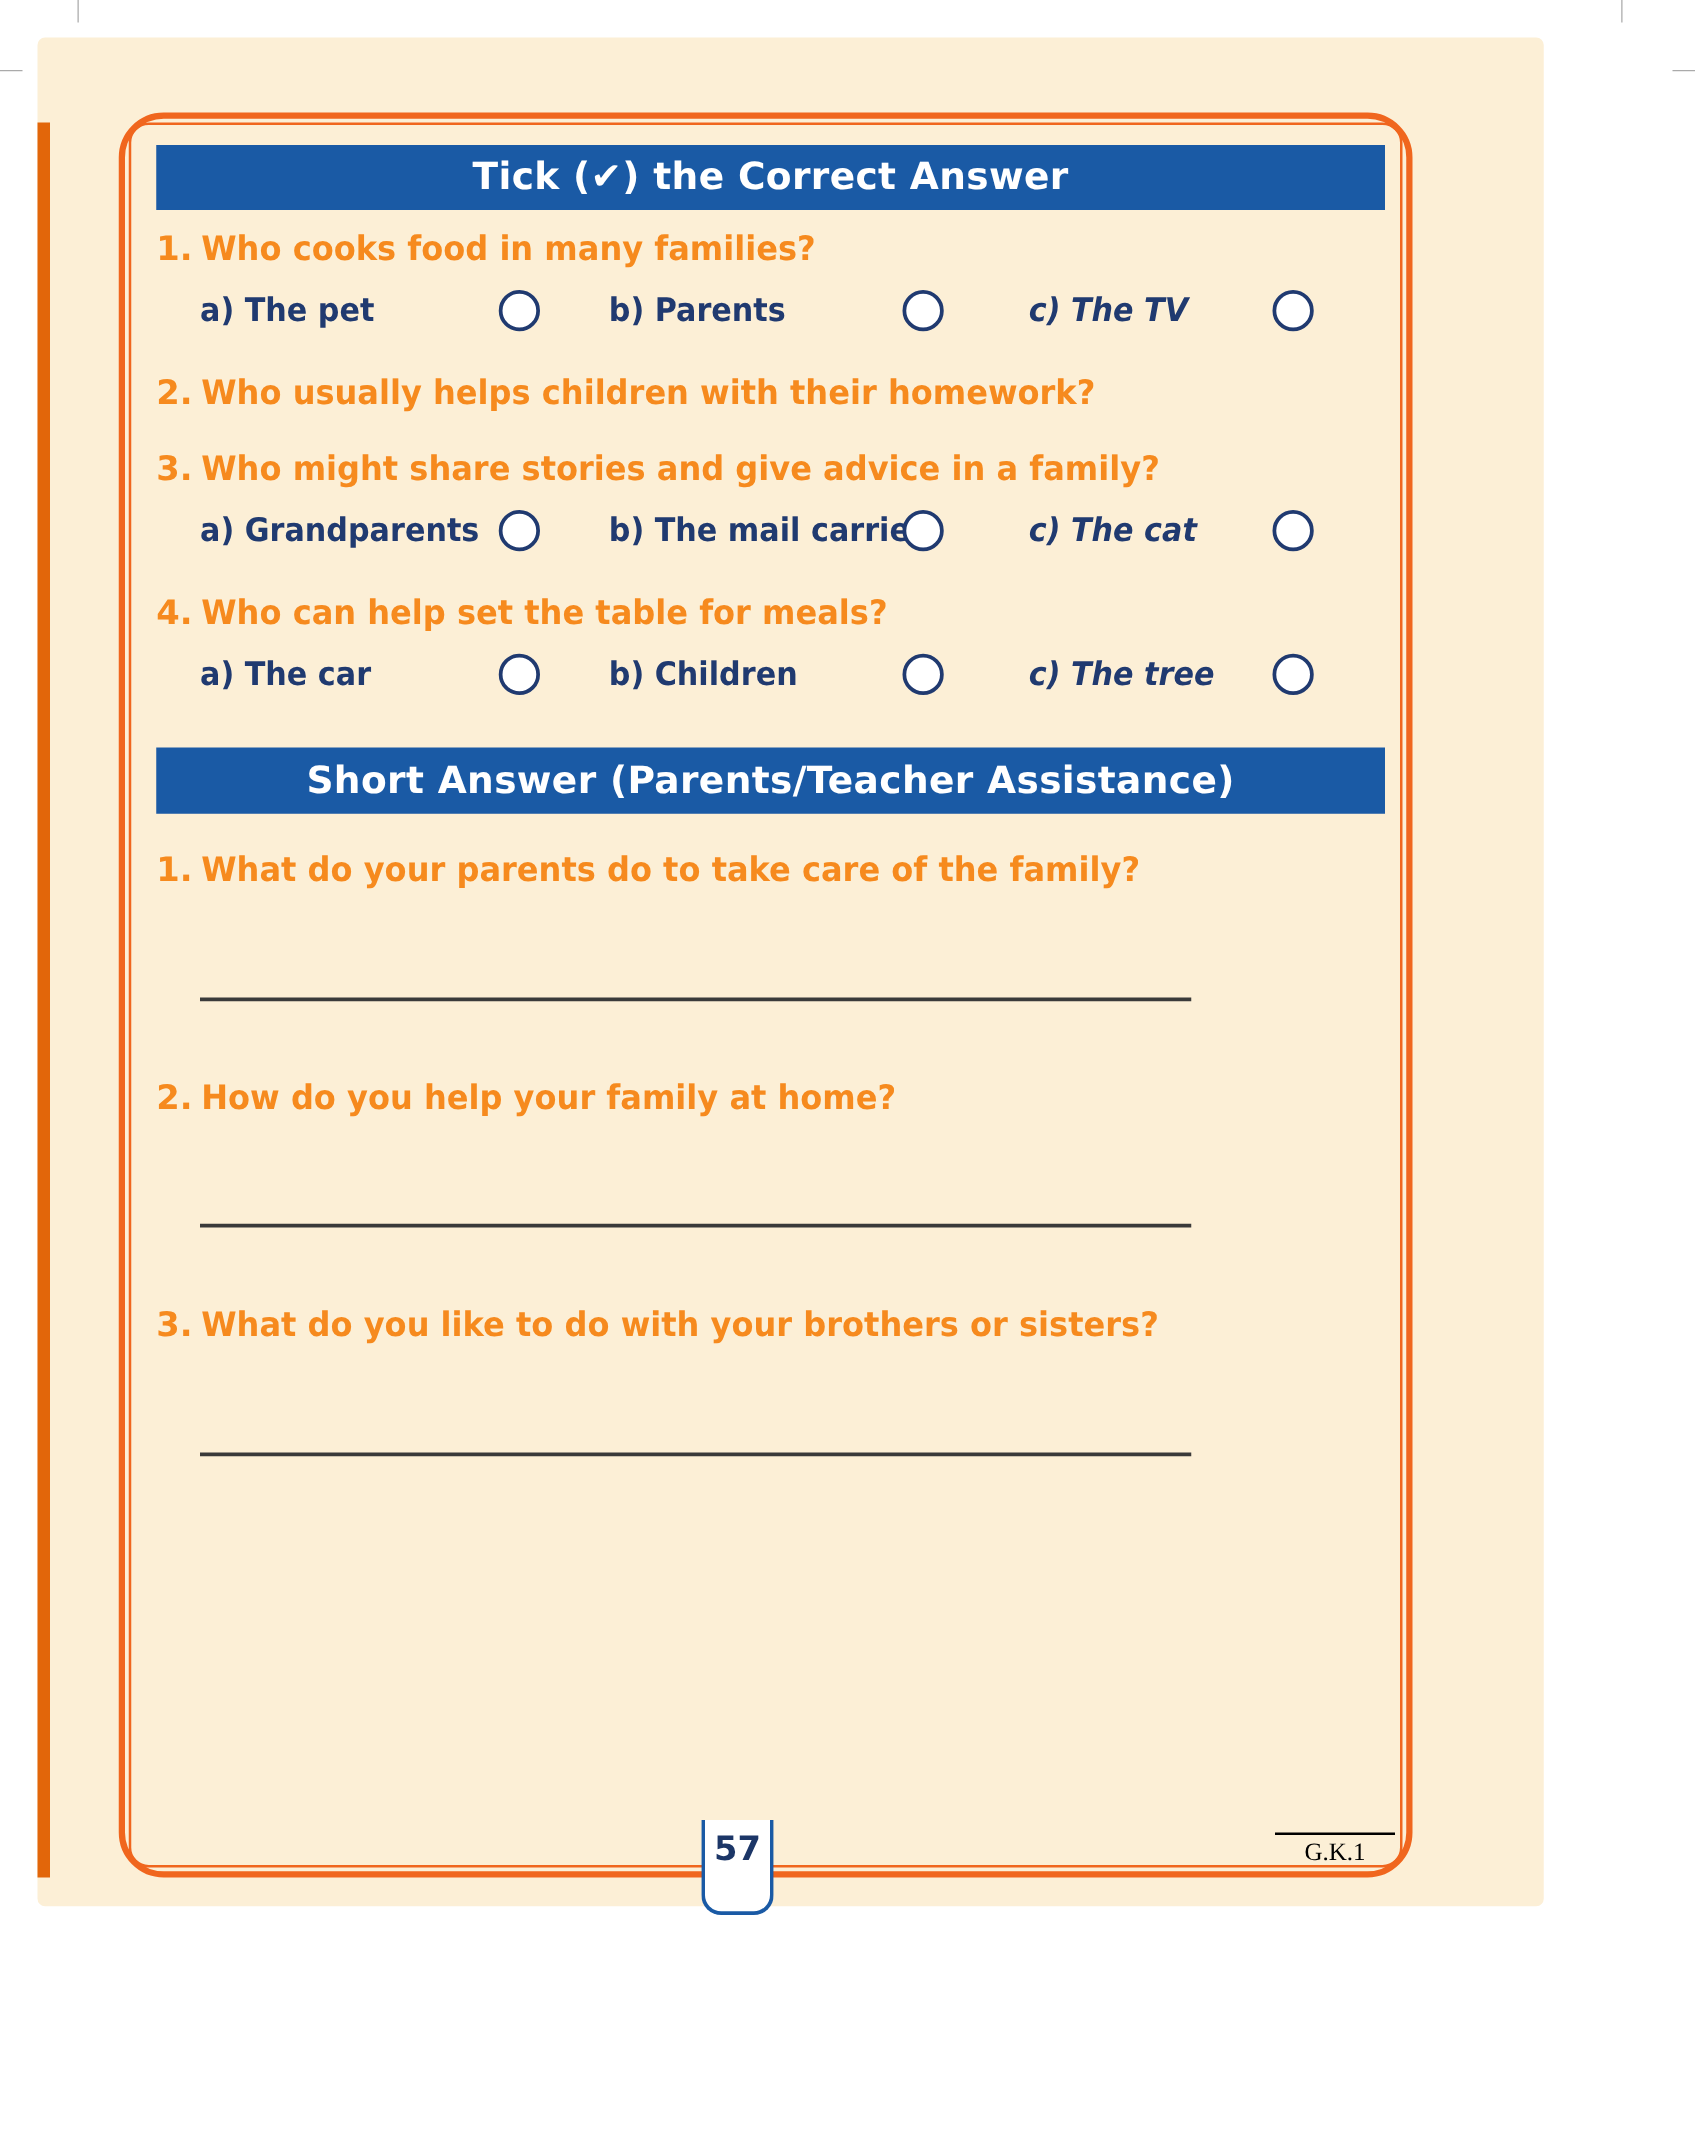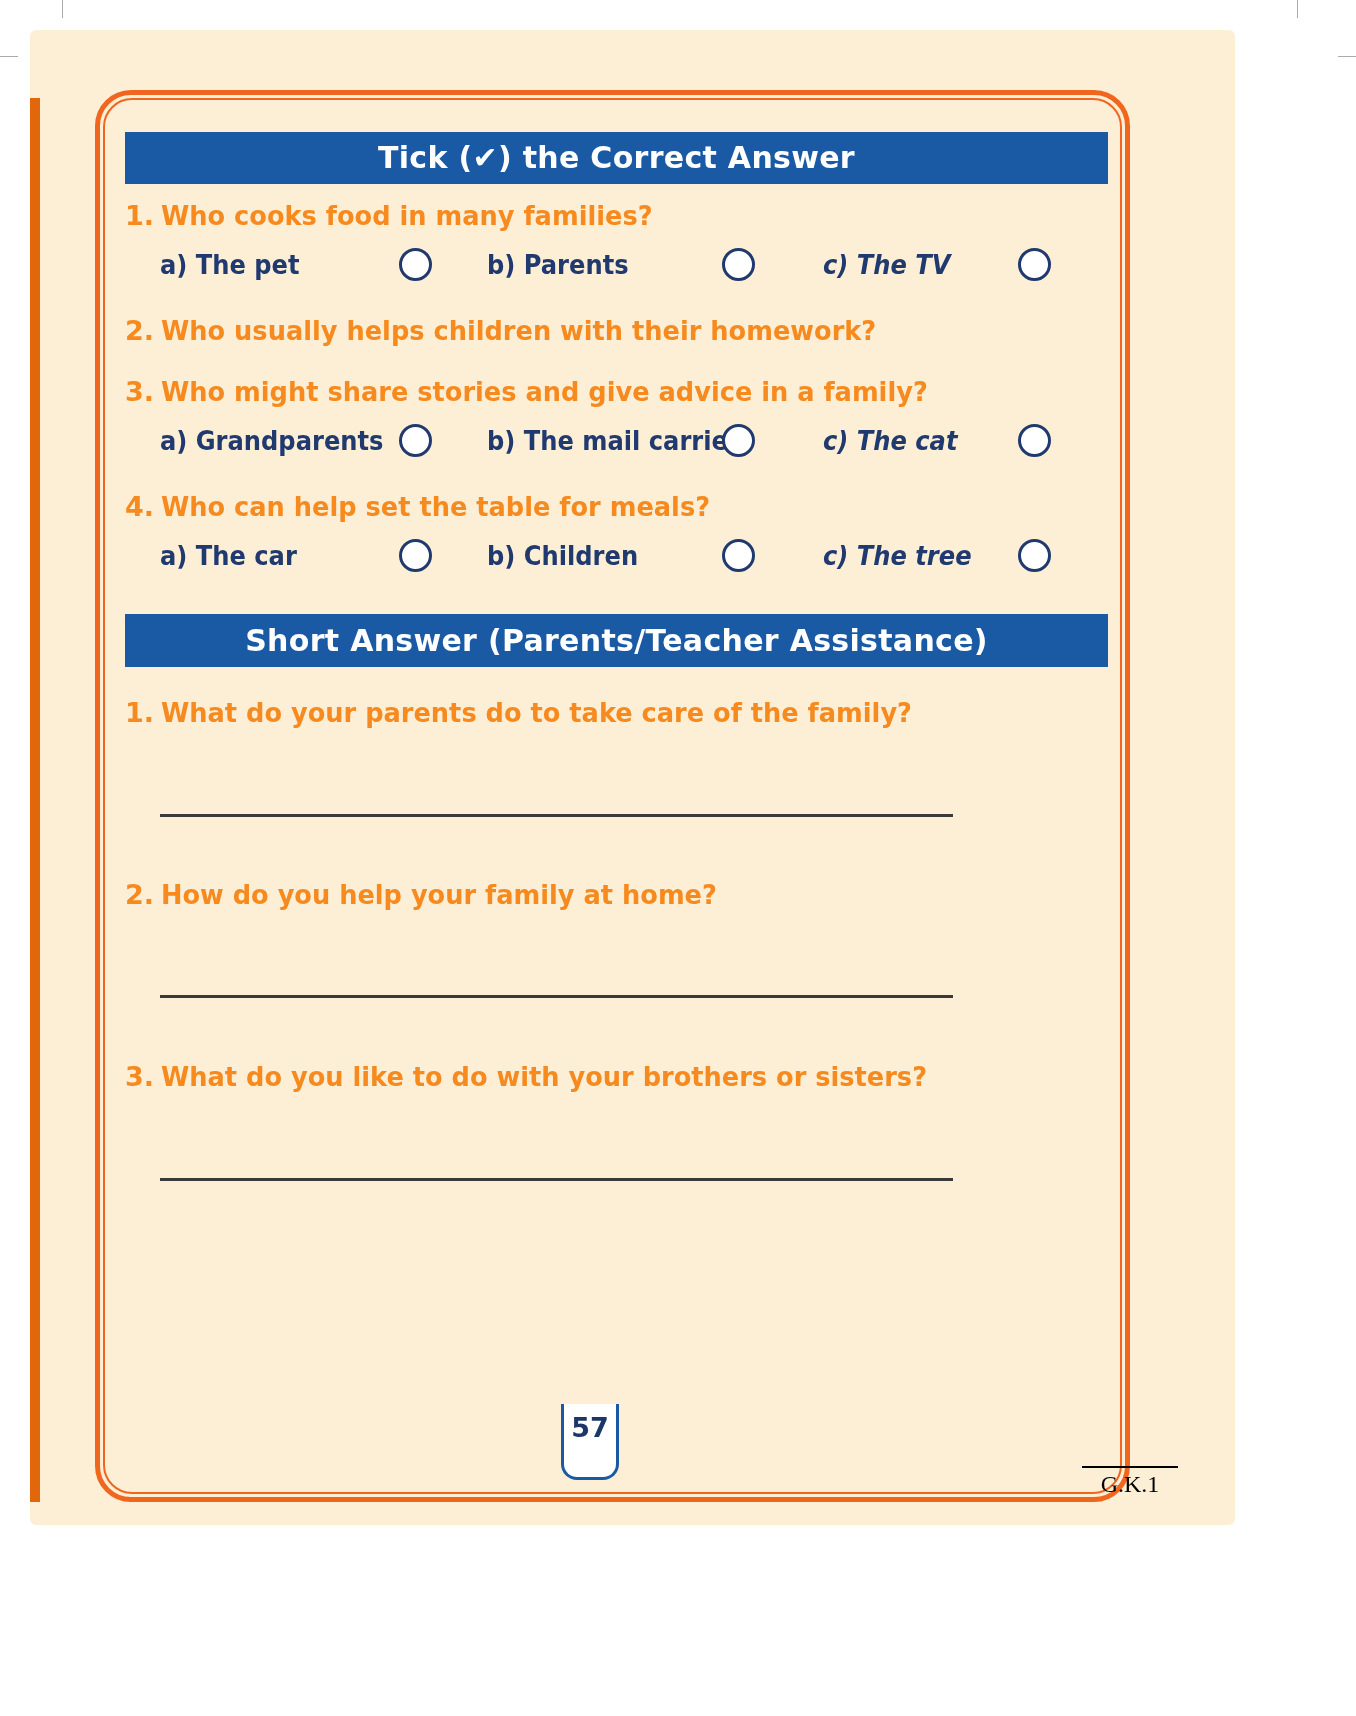--- a/index.html
+++ b/index.html
@@ -16,22 +16,22 @@
   .spine {
     position:absolute; left:30px; top:98px; width:10px; height:1404px;
     background:#E2660A;
   }
   
   .frame {
     position:absolute; left:95px; top:90px; width:1035px; height:1412px;
     border:5px solid #F0661E; border-radius:36px;
   }
   .frame-inner {
-    position:absolute; inset:3px; border:2px solid #F0661E; border-radius:29px;
-    padding:32px 12px 0 20px;
+    position:absolute; inset:3px; border:2px solid #F0661E; border-radius:16px;
+    padding:16px 12px 0 20px;
   }
   
   .bar {
     height:52px; background:#1A5AA5; color:#ffffff;
     font-size:30px; font-weight:bold; text-align:center; line-height:52px;
     letter-spacing:.3px;
   }
   .bar.second { margin-top:38px; height:53px; line-height:53px; }
   
   .q { margin-top:30px; }
@@ -58,30 +58,30 @@
   }
   
   .sa-q { margin-top:30px; }
   .sa-line { margin-left:35px; width:793px; border-bottom:3px solid #3a3a3a; height:0; }
   .mt86 { margin-top:86px; }
   .mt85 { margin-top:85px; }
   .mt62 { margin-top:62px; }
   .mt63 { margin-top:63px; }
   
   .page-tab {
-    position:absolute; left:561px; top:1404px; width:58px; height:76px;
+    position:absolute; left:561px; top:1456px; width:58px; height:76px;
     background:#ffffff; border:3px solid #1A5AA5; border-top:none;
     border-radius:0 0 16px 16px; z-index:5; text-align:center;
   }
   .page-tab span {
     display:inline-block; margin-top:8px; font-size:27px; font-weight:bold; color:#1C3667;
   }
   .book-code {
-    position:absolute; left:1082px; top:1466px; width:96px; text-align:center;
-    font-family:"Liberation Serif", serif; font-size:24px; color:#000000;
+    position:absolute; left:1020px; top:1466px; width:96px; text-align:center;
+    font-family:"Liberation Serif", serif; font-size:20px; color:#000000;
     border-top:2px solid #000000; padding-top:3px; z-index:6;
   }
   
   .crop { position:absolute; background:#aaaaaa; }
   .crop.tl-v { left:62px; top:0; width:1px; height:18px; }
   .crop.tl-h { left:0; top:56px; width:18px; height:1px; }
   .crop.tr-v { left:1297px; top:0; width:1px; height:18px; }
   .crop.tr-h { left:1338px; top:56px; width:18px; height:1px; }
 </style>
 </head>

